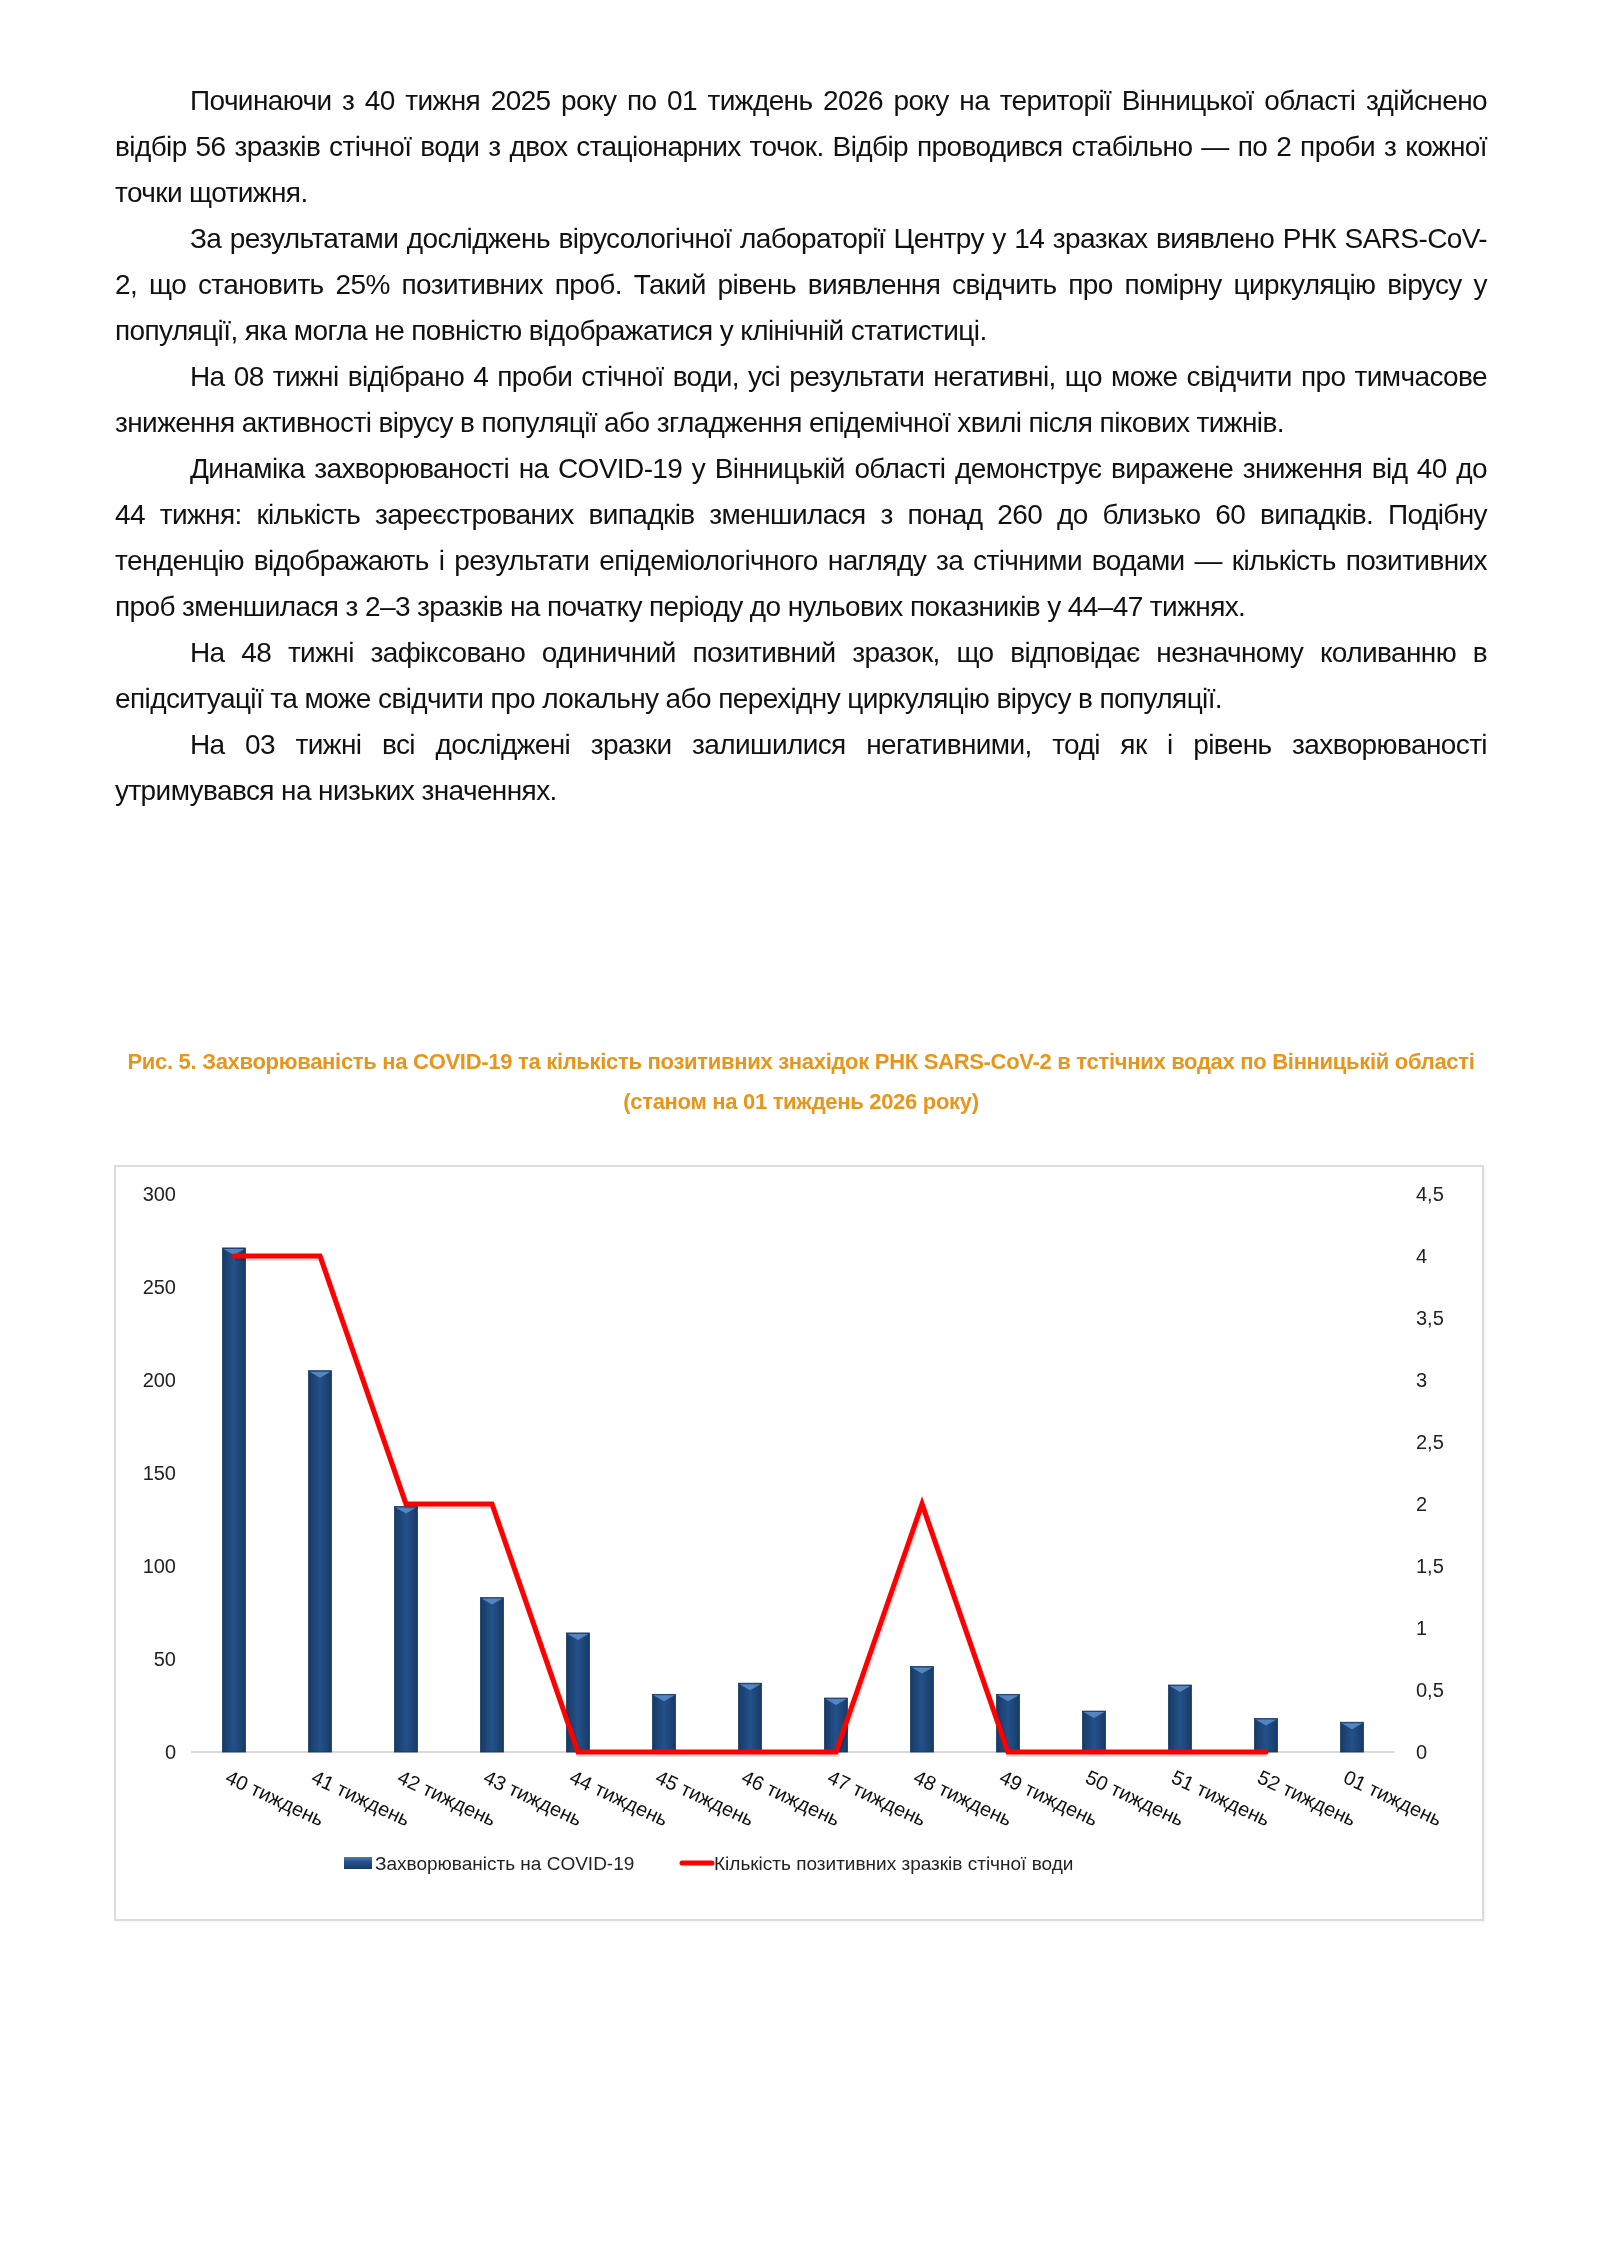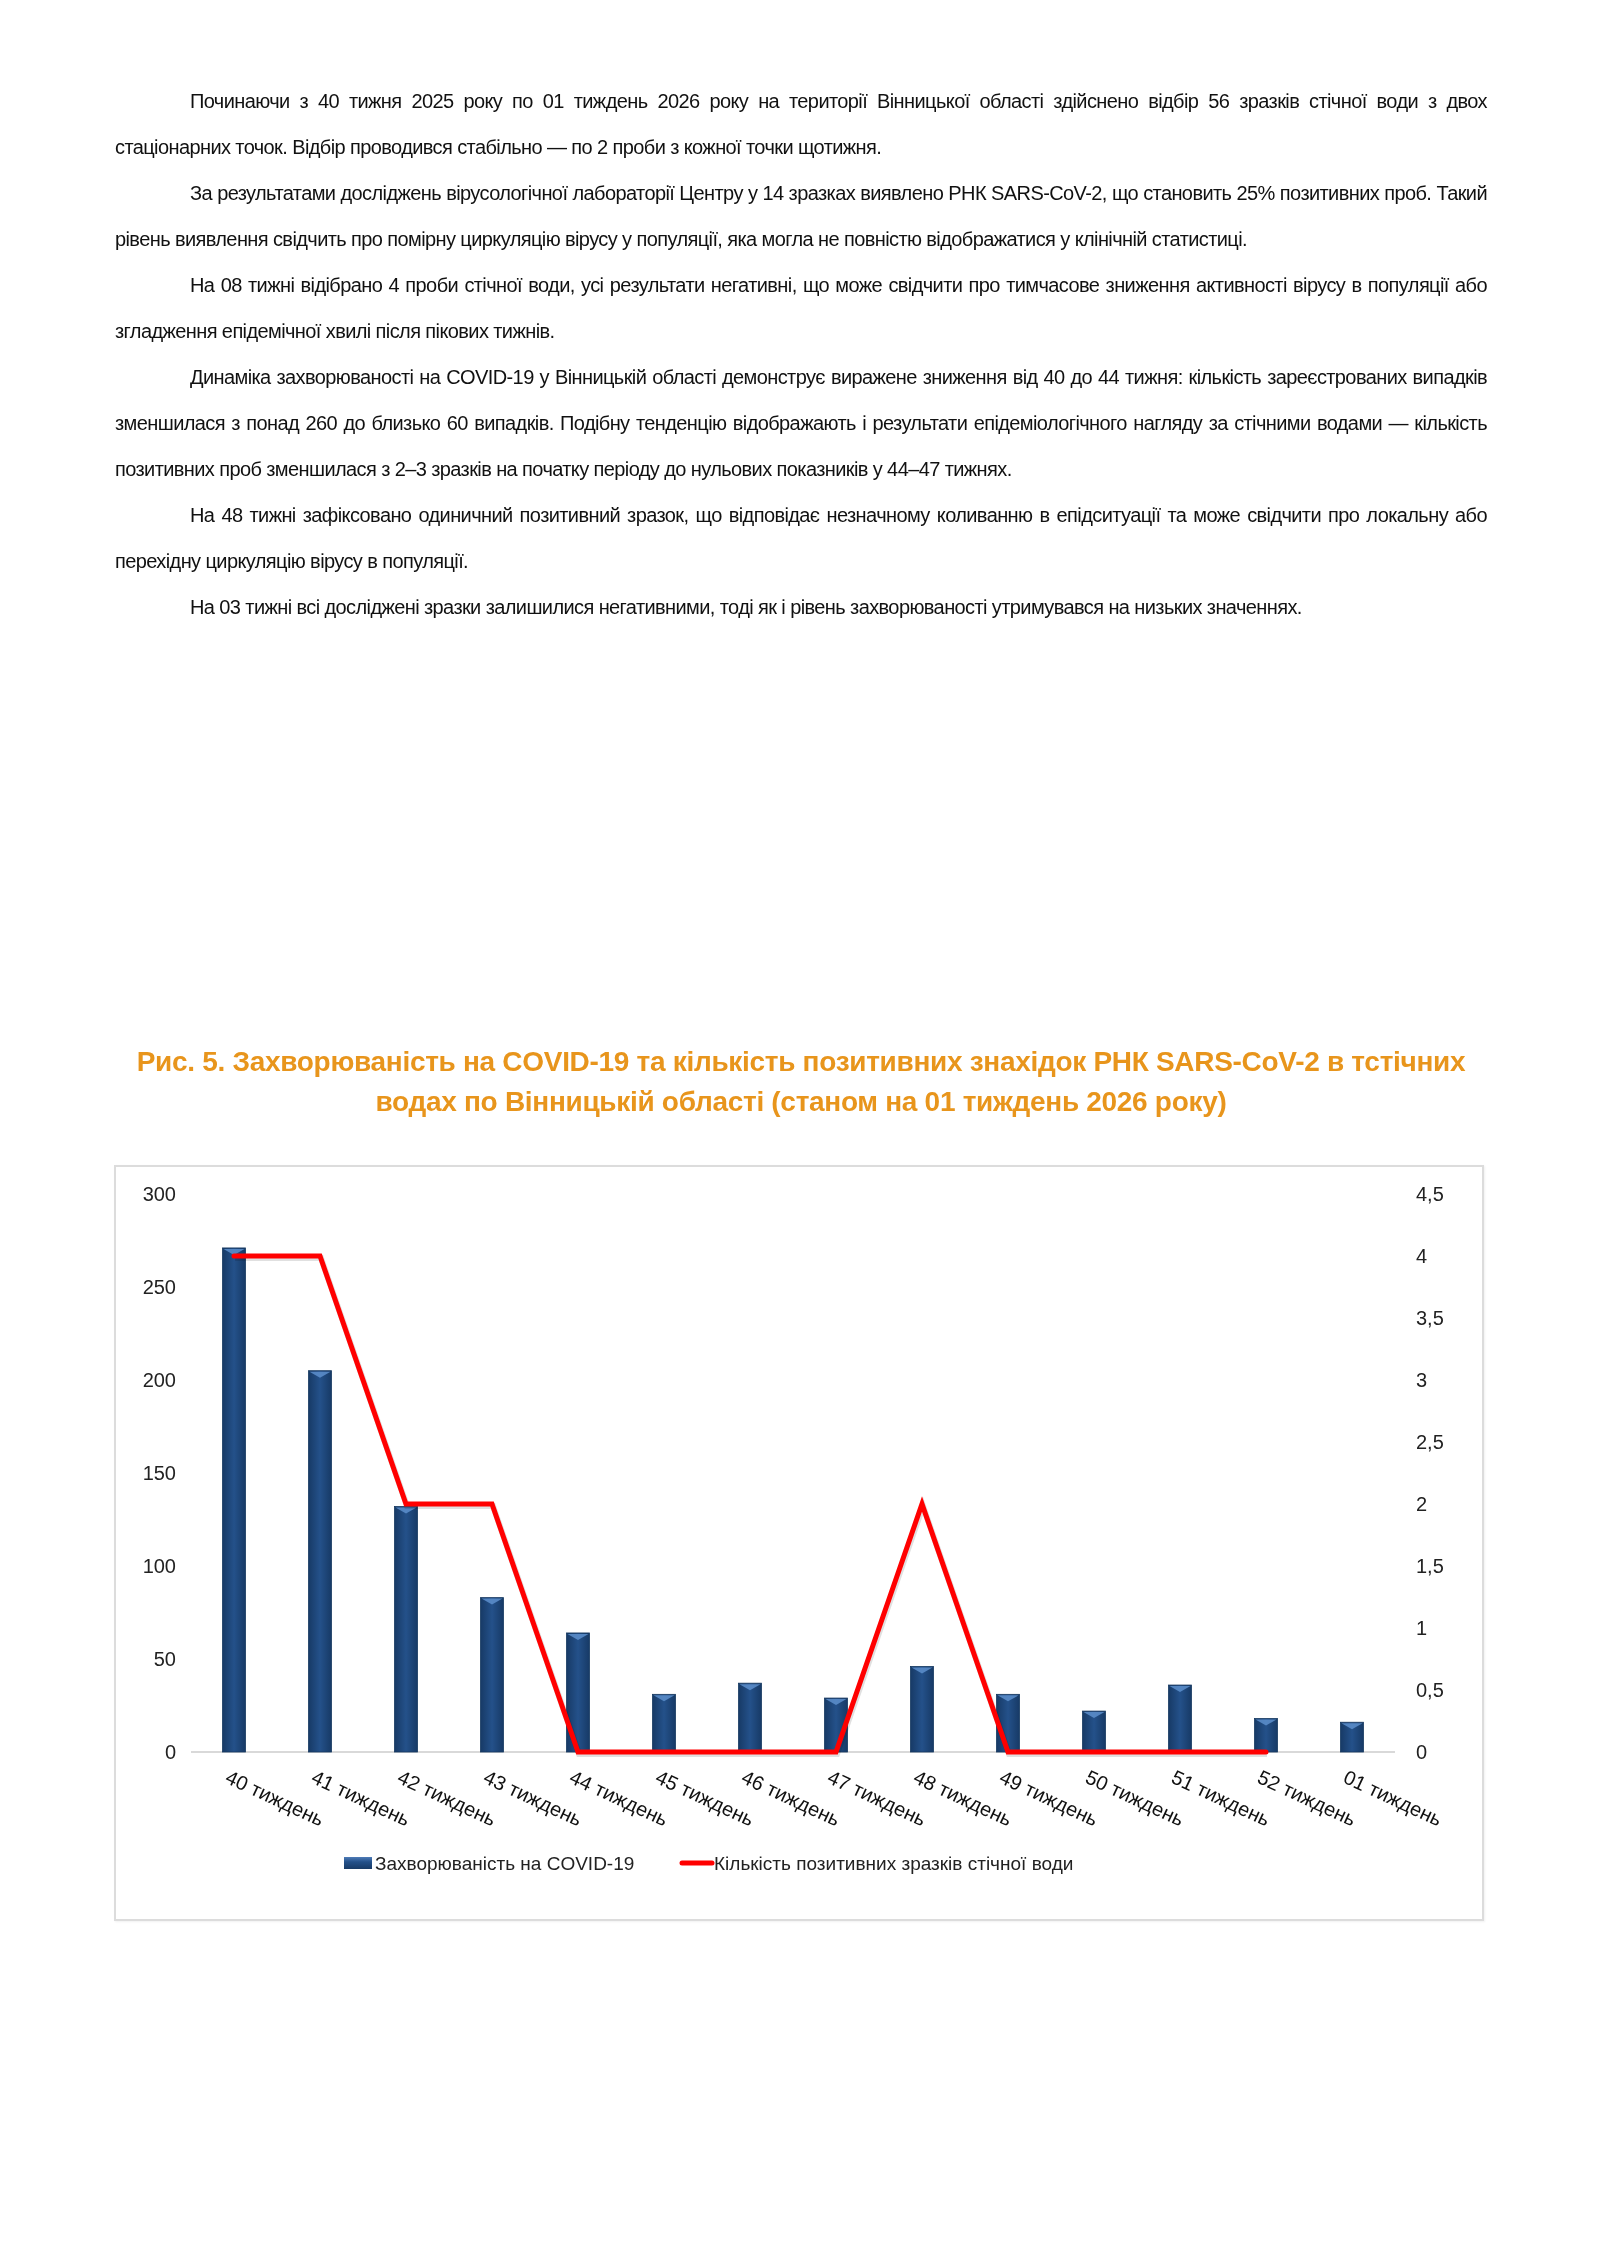--- a/index.html
+++ b/index.html
@@ -1,22 +1,22 @@
 <!DOCTYPE html>
 <html><head>
 <meta charset="utf-8">
 <style>
   html, body { margin: 0; padding: 0; background: #ffffff; }
   body { width: 1600px; height: 2262px; position: relative; overflow: hidden;
          font-family: "Liberation Sans", sans-serif; color: #111; }
   .text-block { position: absolute; left: 115px; top: 78px; width: 1372px; }
-  .para { margin: 0; font-size: 20px; line-height: 46px; text-align: justify;
+  .para { margin: 0; font-size: 28px; line-height: 46px; text-align: justify;
           text-indent: 75px; letter-spacing: -0.6px; word-spacing: 0px; }
   .caption { position: absolute; left: 115px; top: 1042px; width: 1372px;
-             text-align: center; font-weight: bold; font-size: 28px; line-height: 40px;
+             text-align: center; font-weight: bold; font-size: 22px; line-height: 40px;
              letter-spacing: -0.3px; }
   .chart-box { position: absolute; left: 114px; top: 1165px; width: 1370px; height: 756px;
                border: 2px solid #dcdcdc; box-sizing: border-box; background: #fff;
                box-shadow: 1px 1px 2px rgba(0,0,0,0.06); }
   svg text { font-family: "Liberation Sans", sans-serif; }
 </style>
 </head>
 <body>
 
 <div class="text-block">

